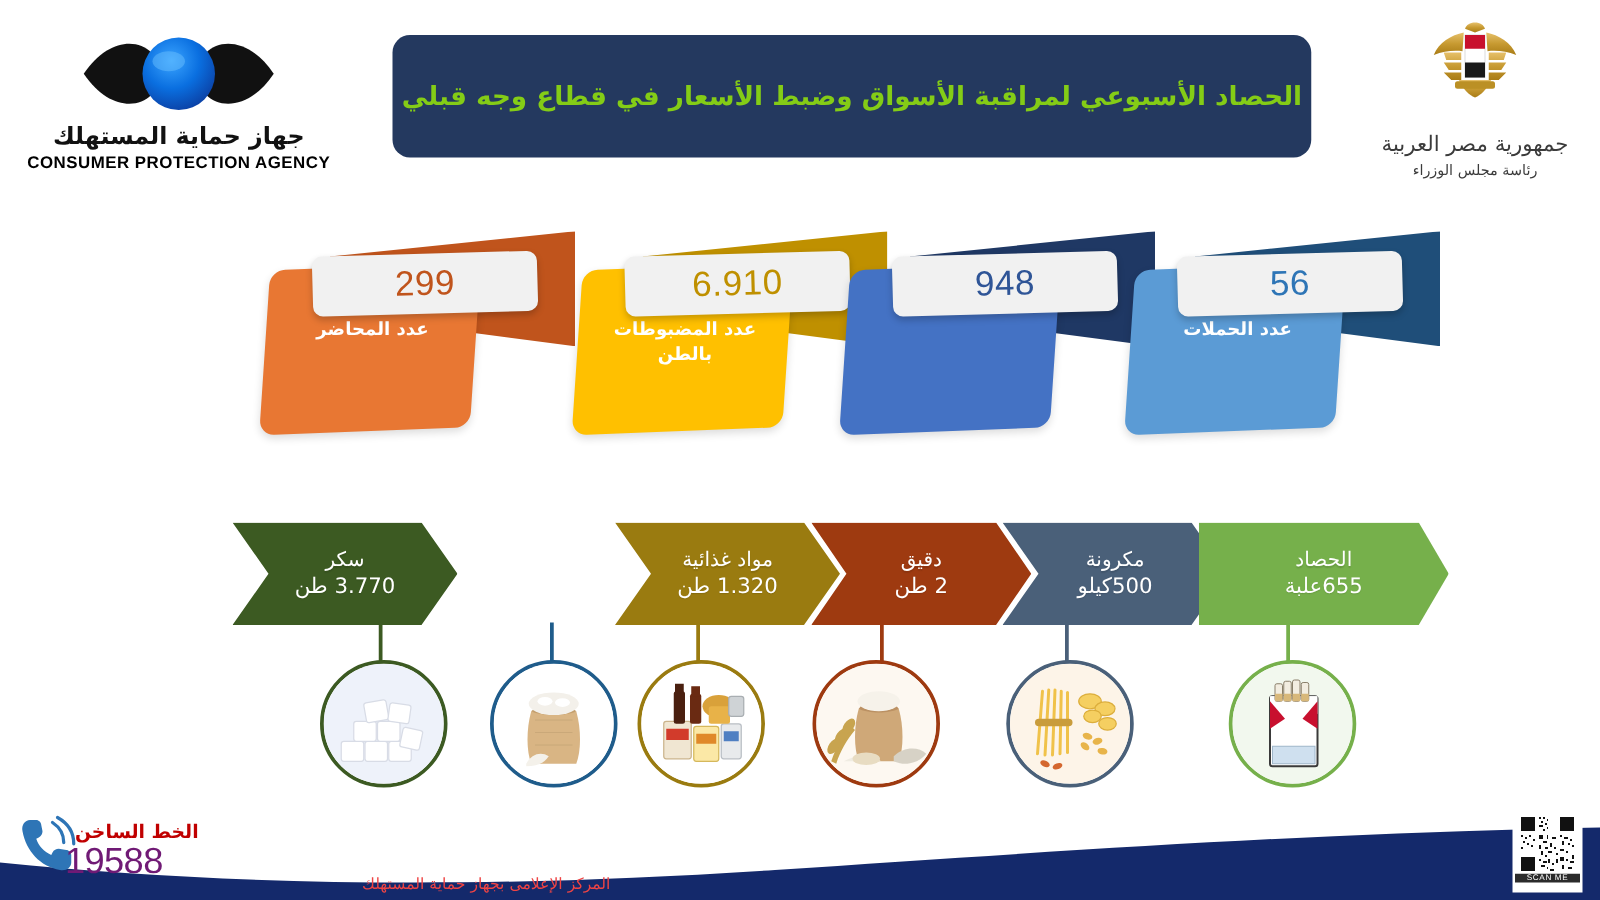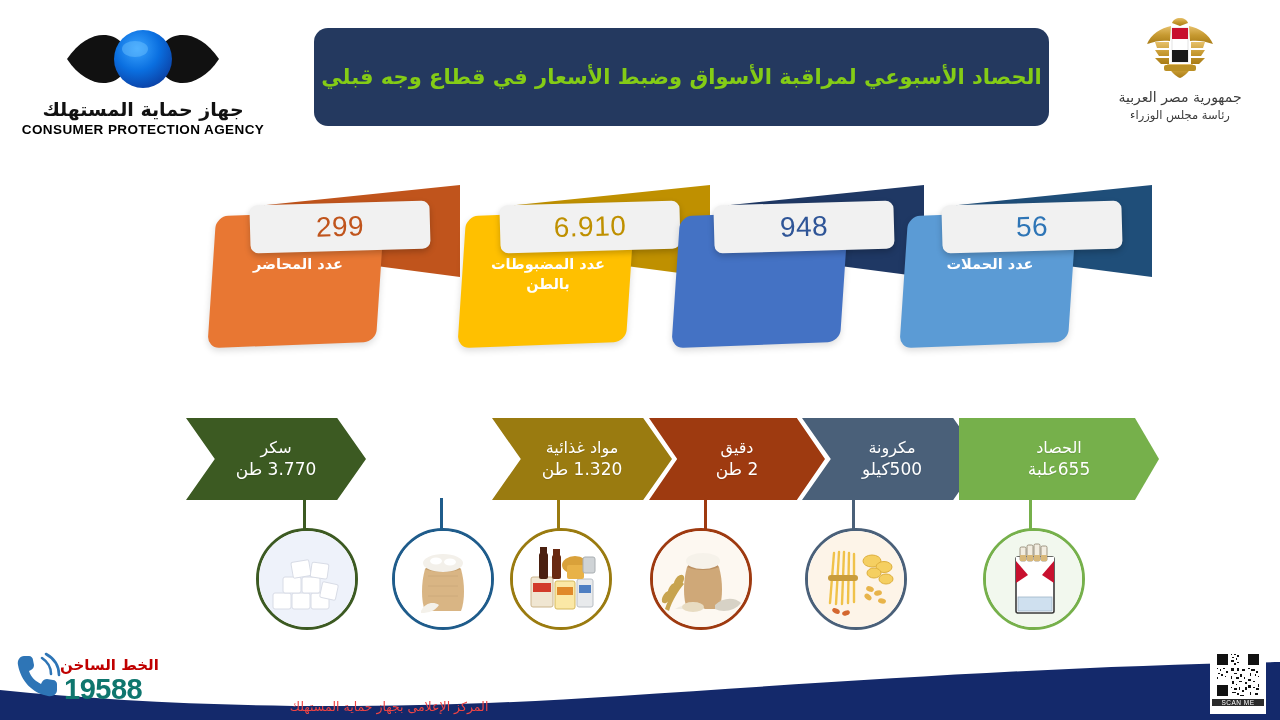--- a/index.html
+++ b/index.html
@@ -33,21 +33,21 @@
     color:#84cc16;font-family:"DejaVu Sans",sans-serif;font-weight:bold;
     font-size:21px;line-height:1.45;text-align:center;white-space:nowrap;
   }
   .title-l2{
     color:#ffffff;font-family:"DejaVu Sans",sans-serif;font-weight:bold;
     font-size:20px;line-height:1.45;text-align:center;white-space:nowrap;
   }
 
   .logo-right{position:absolute;right:16px;top:14px;width:168px;text-align:center;direction:rtl;}
   .eagle{width:78px;height:72px;margin:0 auto;}
-  .gov-ar1{font-family:"DejaVu Sans",sans-serif;font-size:14px;color:#3b3b3b;margin-top:3px;letter-spacing:.5px;}
+  .gov-ar1{font-family:"DejaVu Sans",sans-serif;font-size:17px;color:#3b3b3b;margin-top:20px;letter-spacing:.5px;}
   .gov-ar2{font-family:"DejaVu Sans",sans-serif;font-size:11.5px;color:#3b3b3b;margin-top:3px;letter-spacing:.5px;}
 
   
   .kpis{position:absolute;left:0;top:185px;width:1280px;height:175px;}
   .kpi{position:absolute;width:250px;height:175px;}
   .kpi .ribbon{
     position:absolute;left:52px;top:0;width:196px;height:92px;
     clip-path:polygon(0 22%, 100% 0, 100% 100%, 0 72%);
   }
   .kpi .body{
@@ -103,22 +103,22 @@
   
   .footer{position:absolute;left:0;bottom:0;width:1280px;height:78px;}
   .wave{position:absolute;left:0;bottom:0;width:1280px;height:60px;}
   .hotline{position:absolute;left:10px;bottom:16px;width:210px;height:58px;}
   .phone-ic{position:absolute;left:2px;bottom:2px;width:52px;height:52px;}
   .hot-ar{
     position:absolute;left:50px;bottom:30px;direction:rtl;
     color:#C00000;font-family:"DejaVu Sans",sans-serif;font-weight:bold;font-size:15px;
   }
   .hot-num{
-    position:absolute;left:54px;bottom:-2px;
-    color:#0f766e;font-family:"Liberation Sans",sans-serif;font-weight:bold;font-size:29px;letter-spacing:-.5px;
+    position:absolute;left:42px;bottom:-2px;
+    color:#701a75;font-family:"Liberation Sans",sans-serif;font-weight:normal;font-size:29px;letter-spacing:-.5px;
   }
   .foot-txt{
     position:absolute;left:224px;bottom:6px;width:330px;text-align:center;direction:rtl;
     color:#ef4444;font-family:"DejaVu Sans",sans-serif;font-size:12.5px;
   }
   .qr-wrap{position:absolute;right:14px;bottom:6px;width:56px;height:62px;background:#fff;
     display:flex;flex-direction:column;align-items:center;justify-content:flex-start;padding-top:2px;}
   .qr{width:46px;height:46px;}
   .scan{font-size:6.5px;color:#ffffff;background:#2b2b2b;width:52px;text-align:center;
     letter-spacing:.5px;margin-top:1px;font-family:"Liberation Sans",sans-serif;}

